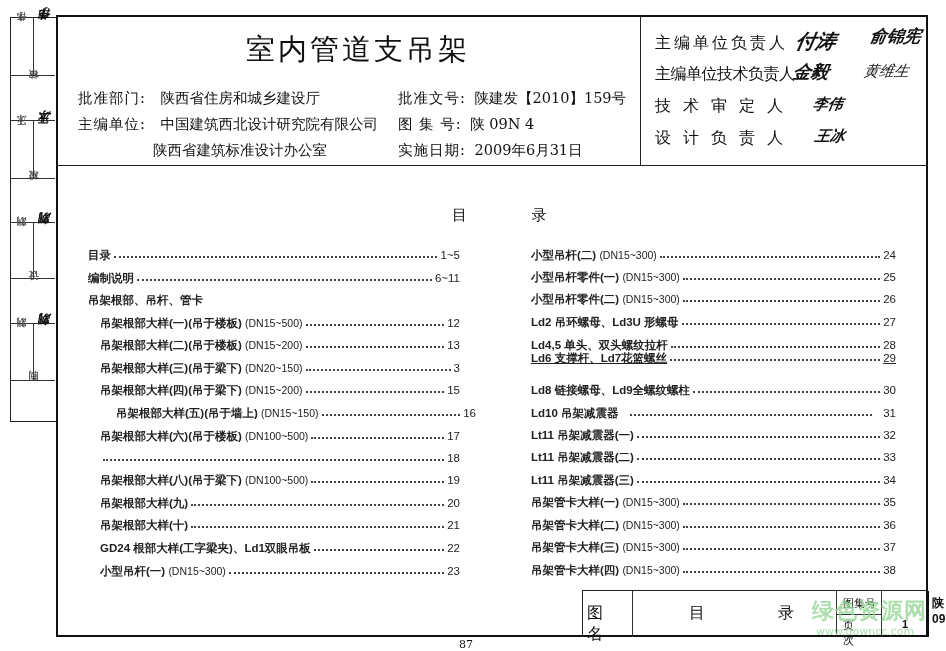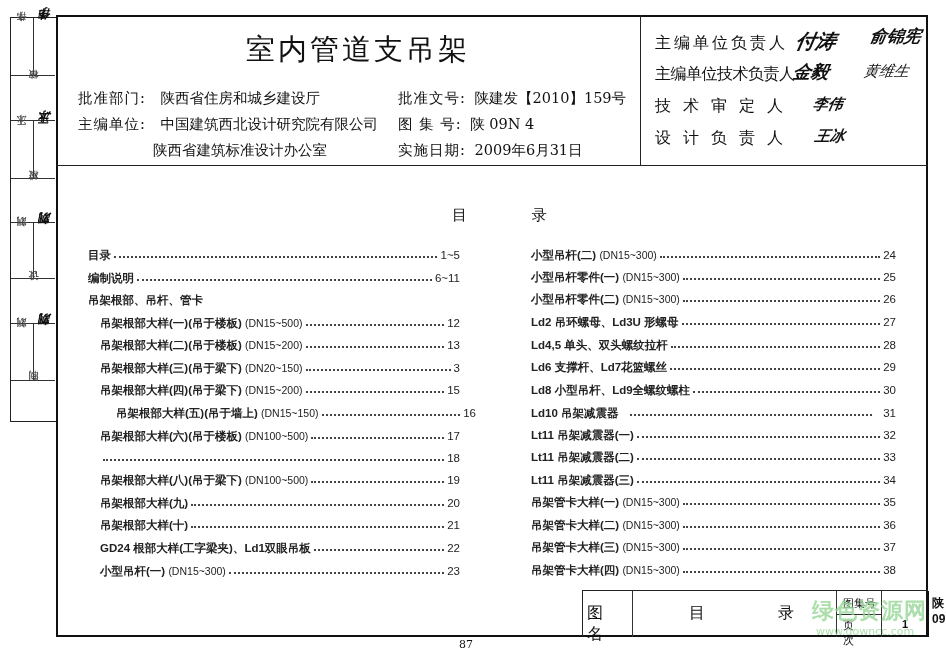--- a/index.html
+++ b/index.html
@@ -223,27 +223,27 @@
   <div class="toc-row" style="left:531px;top:312px;width:365px;">
     <span class="t">Ld2 吊环螺母、Ld3U 形螺母</span>
       <span class="dots"></span>
       <span class="pg">27</span>
   </div>
   <div class="toc-row" style="left:531px;top:335px;width:365px;">
     <span class="t">Ld4,5 单头、双头螺纹拉杆</span>
       <span class="dots"></span>
       <span class="pg">28</span>
   </div>
-  <div class="toc-row" style="left:531px;top:357px;width:365px;">
+  <div class="toc-row" style="left:531px;top:348px;width:365px;text-decoration:underline;">
     <span class="t">Ld6 支撑杆、Ld7花篮螺丝</span>
       <span class="dots"></span>
       <span class="pg">29</span>
   </div>
   <div class="toc-row" style="left:531px;top:380px;width:365px;">
-    <span class="t">Ld8 小型吊杆、Ld9全螺纹螺柱</span>
+    <span class="t">Ld8 链接螺母、Ld9全螺纹螺柱</span>
       <span class="dots"></span>
       <span class="pg">30</span>
   </div>
   <div class="toc-row" style="left:531px;top:403px;width:365px;gap:8px;">
     <span class="t">Ld10 吊架减震器</span>
       <span class="dots"></span>
       <span class="pg">31</span>
   </div>
   <div class="toc-row" style="left:531px;top:425px;width:365px;">
     <span class="t">Lt11 吊架减震器(一)</span>

